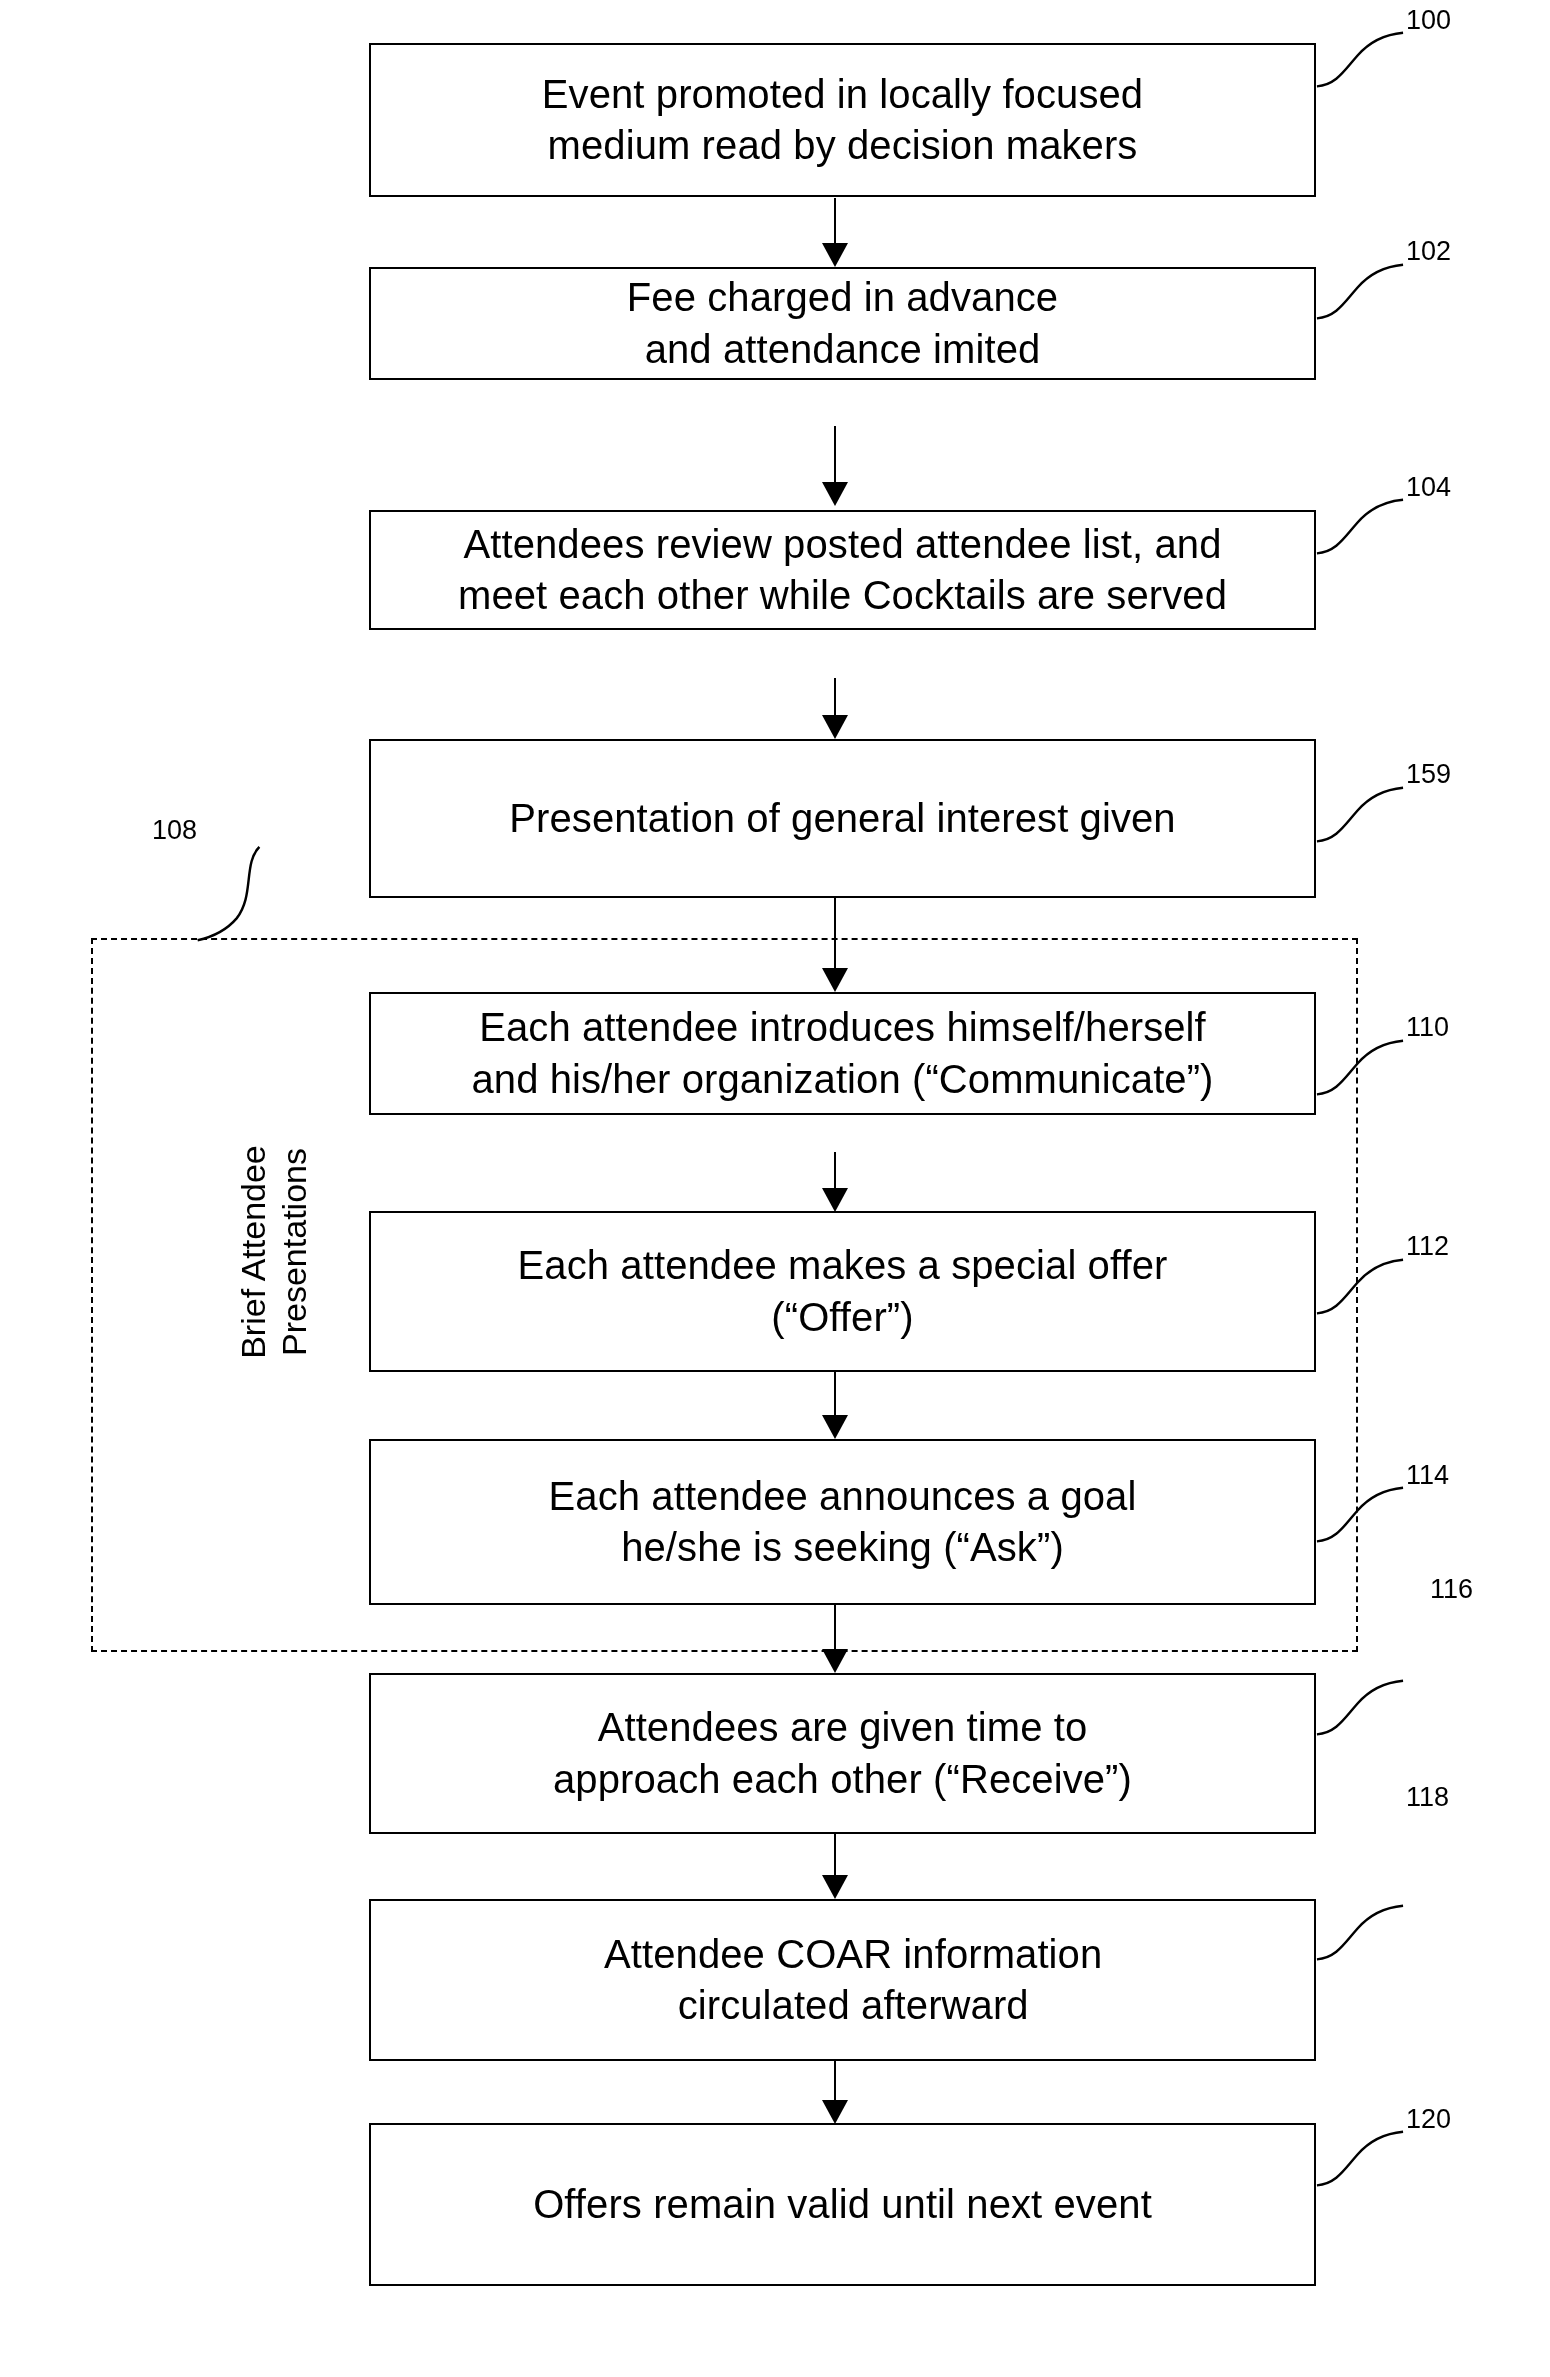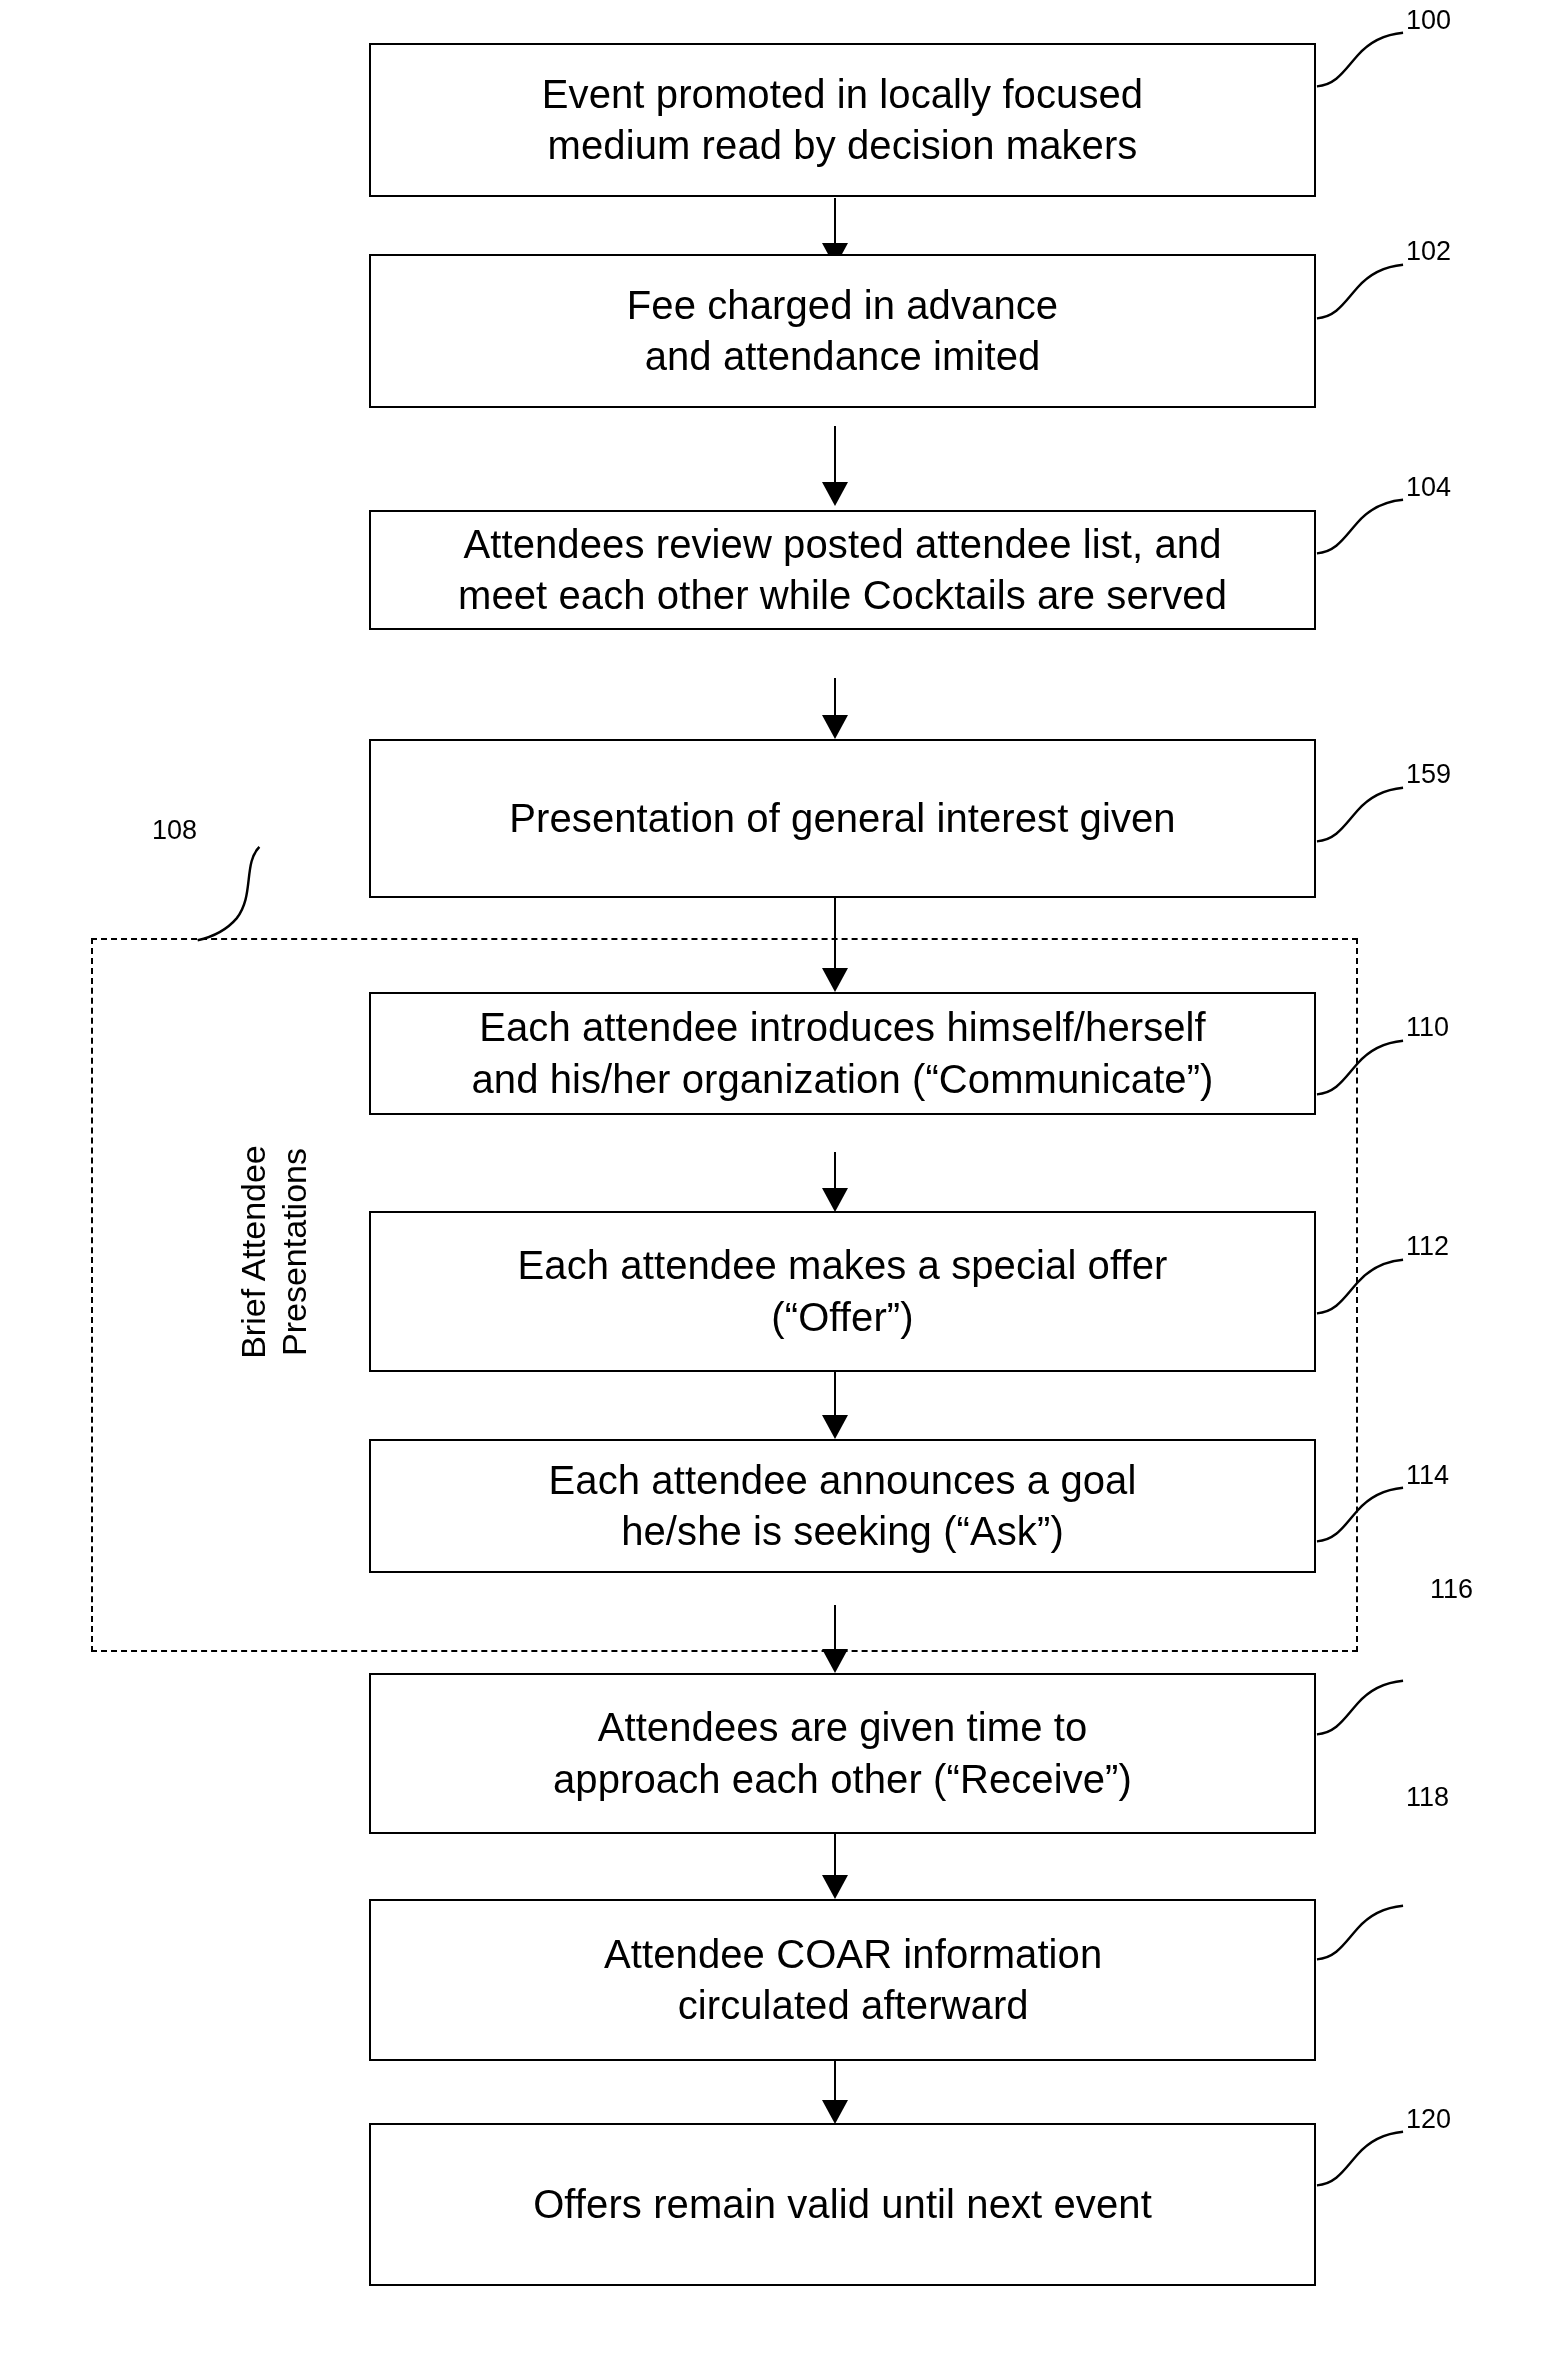--- a/index.html
+++ b/index.html
@@ -118,21 +118,21 @@
   <svg class="leader" style="left:1315px; top:23px; width:90px; height:65px;" viewBox="0 0 110 80">
     <path d="M 2 78 C 26 76, 36 58, 52 40 C 66 24, 86 14, 108 12"></path>
   </svg>
   <div class="refnum" style="left:1406px; top:6.5px;">100</div>
 
   <div class="arrow" style="left:822px; top:198px; width:26px; height:69px;">
     <div class="shaft" style="height:47px;"></div>
     <div class="head"></div>
   </div>
 
-  <div class="pbox" style="left:369px; top:254px; width:947px; height:154px;">
+  <div class="pbox" style="left:369px; top:267px; width:947px; height:113px;">
     <div class="ptext">Fee charged in advance
 and attendance imited</div>
   </div>
   <svg class="leader" style="left:1315px; top:255px; width:90px; height:65px;" viewBox="0 0 110 80">
     <path d="M 2 78 C 26 76, 36 58, 52 40 C 66 24, 86 14, 108 12"></path>
   </svg>
   <div class="refnum" style="left:1406px; top:238px;">102</div>
 
   <div class="arrow" style="left:822px; top:426px; width:26px; height:80px;">
     <div class="shaft" style="height:57px;"></div>
@@ -187,21 +187,21 @@
   <svg class="leader" style="left:1315px; top:1250px; width:90px; height:65px;" viewBox="0 0 110 80">
     <path d="M 2 78 C 26 76, 36 58, 52 40 C 66 24, 86 14, 108 12"></path>
   </svg>
   <div class="refnum" style="left:1406px; top:1233px;">112</div>
 
   <div class="arrow" style="left:822px; top:1372px; width:26px; height:67px;">
     <div class="shaft" style="height:45px;"></div>
     <div class="head"></div>
   </div>
 
-  <div class="pbox" style="left:369px; top:1439px; width:947px; height:134px;">
+  <div class="pbox" style="left:369px; top:1439px; width:947px; height:166px;">
     <div class="ptext">Each attendee announces a goal
 he/she is seeking (“Ask”)</div>
   </div>
   <svg class="leader" style="left:1315px; top:1478px; width:90px; height:65px;" viewBox="0 0 110 80">
     <path d="M 2 78 C 26 76, 36 58, 52 40 C 66 24, 86 14, 108 12"></path>
   </svg>
   <div class="refnum" style="left:1406px; top:1462px;">114</div>
 
   <div class="arrow" style="left:822px; top:1605px; width:26px; height:68px;">
     <div class="shaft" style="height:46px;"></div>

